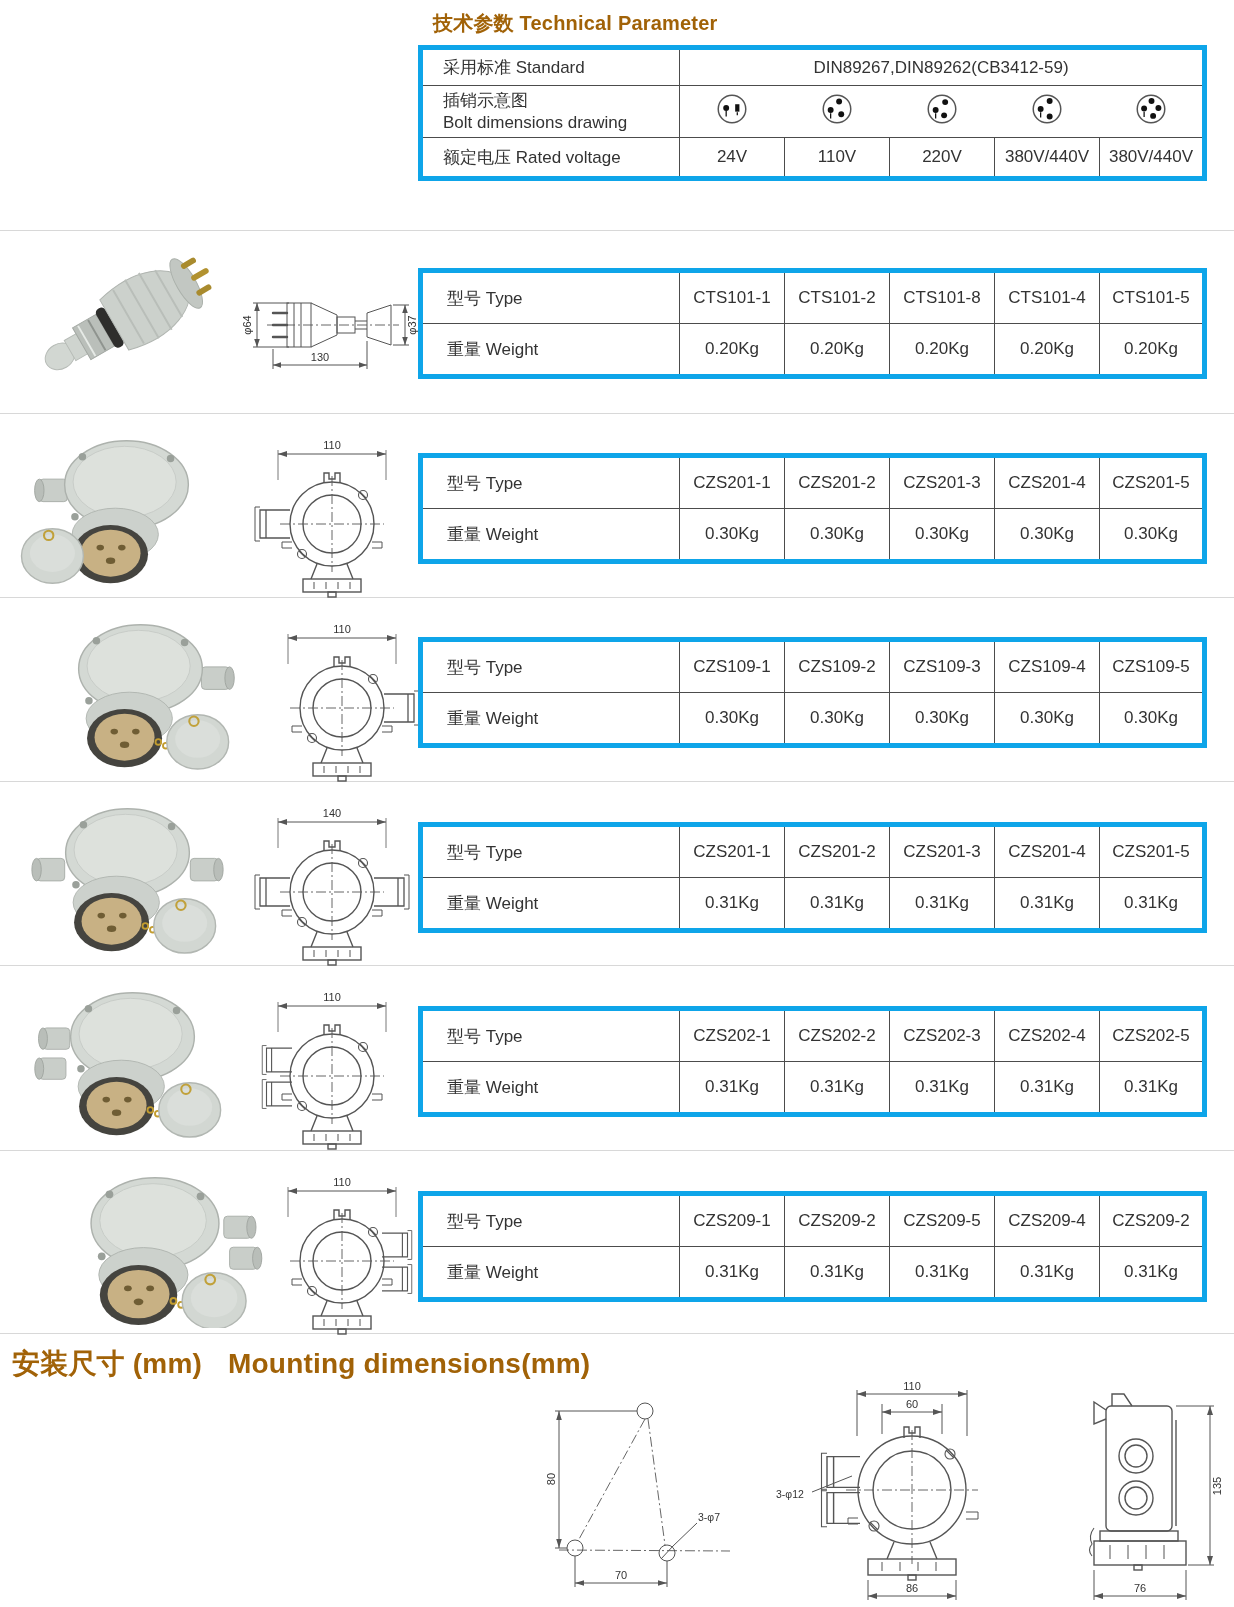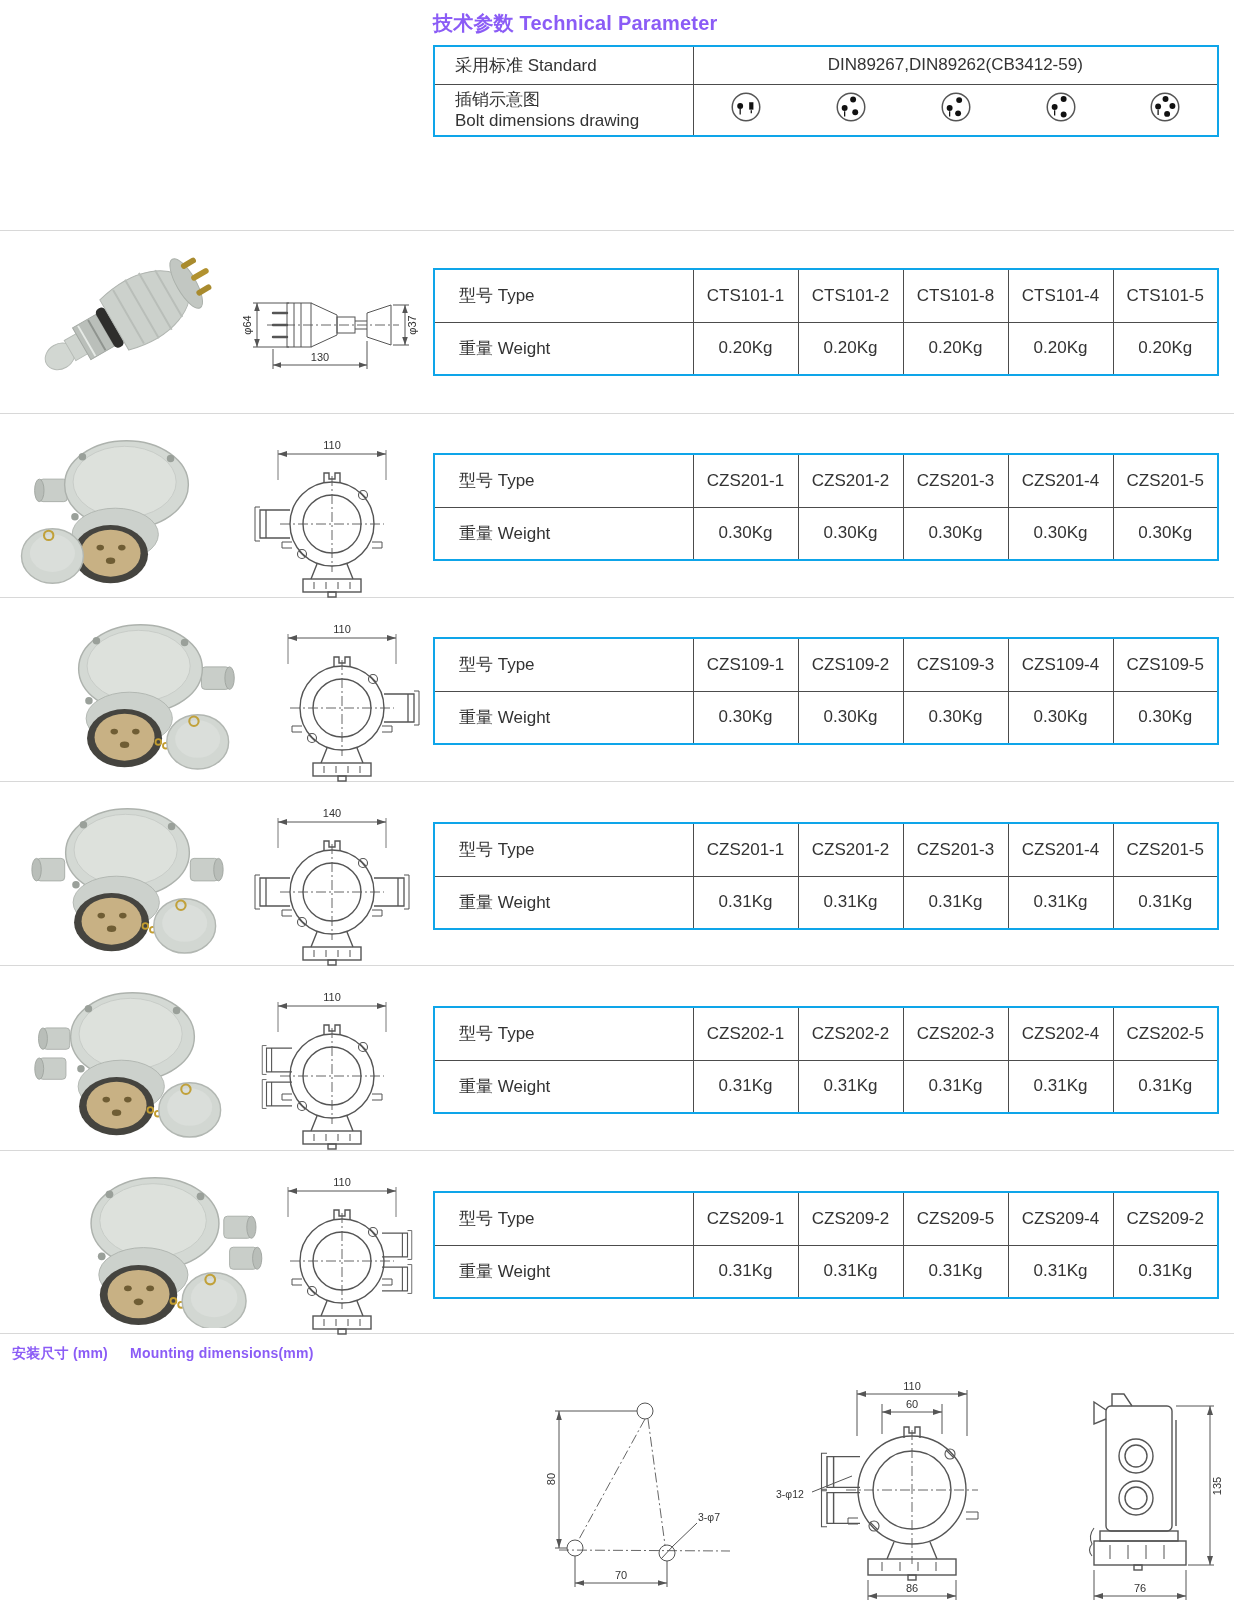--- a/index.html
+++ b/index.html
@@ -1,22 +1,22 @@
 <!DOCTYPE html>
 <html><head>
 <meta charset="utf-8">
 <style>
   html,body{margin:0;padding:0;background:#fff;}
   #page{position:relative;width:1234px;height:1607px;background:#fff;overflow:hidden;
         font-family:"Liberation Sans","DejaVu Sans",sans-serif;color:#333;}
   .abs{position:absolute;}
   .divider{position:absolute;left:0;width:1234px;height:1px;background:#d8d8d8;}
-  .orange{color:#8b5cf6;font-weight:bold;}
+  .orange{color:#a16207;font-weight:bold;}
   .sec-title{position:absolute;font-size:20px;letter-spacing:0.2px;}
-  .tbl{position:absolute;left:433px;border-collapse:collapse;table-layout:fixed;background:#fff;border:2px solid #0ea5e9;}
+  .tbl{position:absolute;left:418px;border-collapse:collapse;table-layout:fixed;background:#fff;border:5px solid #0ea5e9;}
   .tbl td{border:1px solid #4c4c4c;text-align:center;vertical-align:middle;font-size:17px;color:#333;padding:0;}
   .tbl td.lab{text-align:left;padding-left:20px;}
   .ptable td.lab{padding-left:24px;}
   .tbl td.nob{border-left:none;border-right:none;}
   .two-line{line-height:1.25;}
   .dimt{font-size:11px;fill:#333;text-anchor:middle;font-family:"Liberation Sans",sans-serif;}
   .dimt-s{font-size:10.5px;fill:#333;font-family:"Liberation Sans",sans-serif;}
   .ln{stroke:#555;fill:none;stroke-width:1.4;}
   .lnt{stroke:#555;fill:none;stroke-width:1;}
   .arr{fill:#555;stroke:none;}
@@ -155,20 +155,28 @@
         <svg width="36" height="36" viewBox="0 0 34 34">
           <circle cx="17" cy="17" r="13" class="ln"></circle>
           <circle cx="10.5" cy="16.5" r="2.8" fill="#111"></circle>
               <line x1="10.5" y1="19.5" x2="10.5" y2="24.5" stroke="#111" stroke-width="1.2"></line>
           <circle cx="17.5" cy="9.5" r="2.8" fill="#111"></circle>
               <circle cx="24" cy="16" r="2.8" fill="#111"></circle>
               <circle cx="19" cy="23.5" r="2.8" fill="#111"></circle>
         </svg>
       </td>
     </tr>
+    <tr style="height:41px">
+      <td class="lab">额定电压 Rated voltage</td>
+      <td>24V</td>
+      <td>110V</td>
+      <td>220V</td>
+      <td>380V/440V</td>
+      <td>380V/440V</td>
+    </tr>
   </tbody>
     </table>
 
   <div class="divider" style="top:230px"></div>
   <div class="divider" style="top:413px"></div>
   <div class="divider" style="top:597px"></div>
   <div class="divider" style="top:781px"></div>
   <div class="divider" style="top:965px"></div>
   <div class="divider" style="top:1150px"></div>
   <div class="divider" style="top:1333px"></div>
@@ -447,21 +455,21 @@
       <td class="lab">重量  Weight</td>
       <td>0.31Kg</td>
       <td>0.31Kg</td>
       <td>0.31Kg</td>
       <td>0.31Kg</td>
       <td>0.31Kg</td>
     </tr>
   </tbody>
     </table>
 
-  <div class="sec-title orange" style="left:12px;top:1345px;font-size:14px;text-align:right;">
+  <div class="sec-title orange" style="left:12px;top:1345px;font-size:28px;text-align:right;">
     <span>安装尺寸 (mm)</span>
     <span style="margin-left:18px;">Mounting dimensions(mm)</span>
   </div>
 
   <svg class="abs" style="left:545px;top:1383px" width="200" height="220" viewBox="0 0 200 220">
     <g class="lnt">
       <circle cx="100" cy="28" r="8"></circle>
         <circle cx="30" cy="165" r="8"></circle>
         <circle cx="122" cy="170" r="8"></circle>
       <line x1="100" y1="36" x2="33" y2="158" class="dash"></line>

